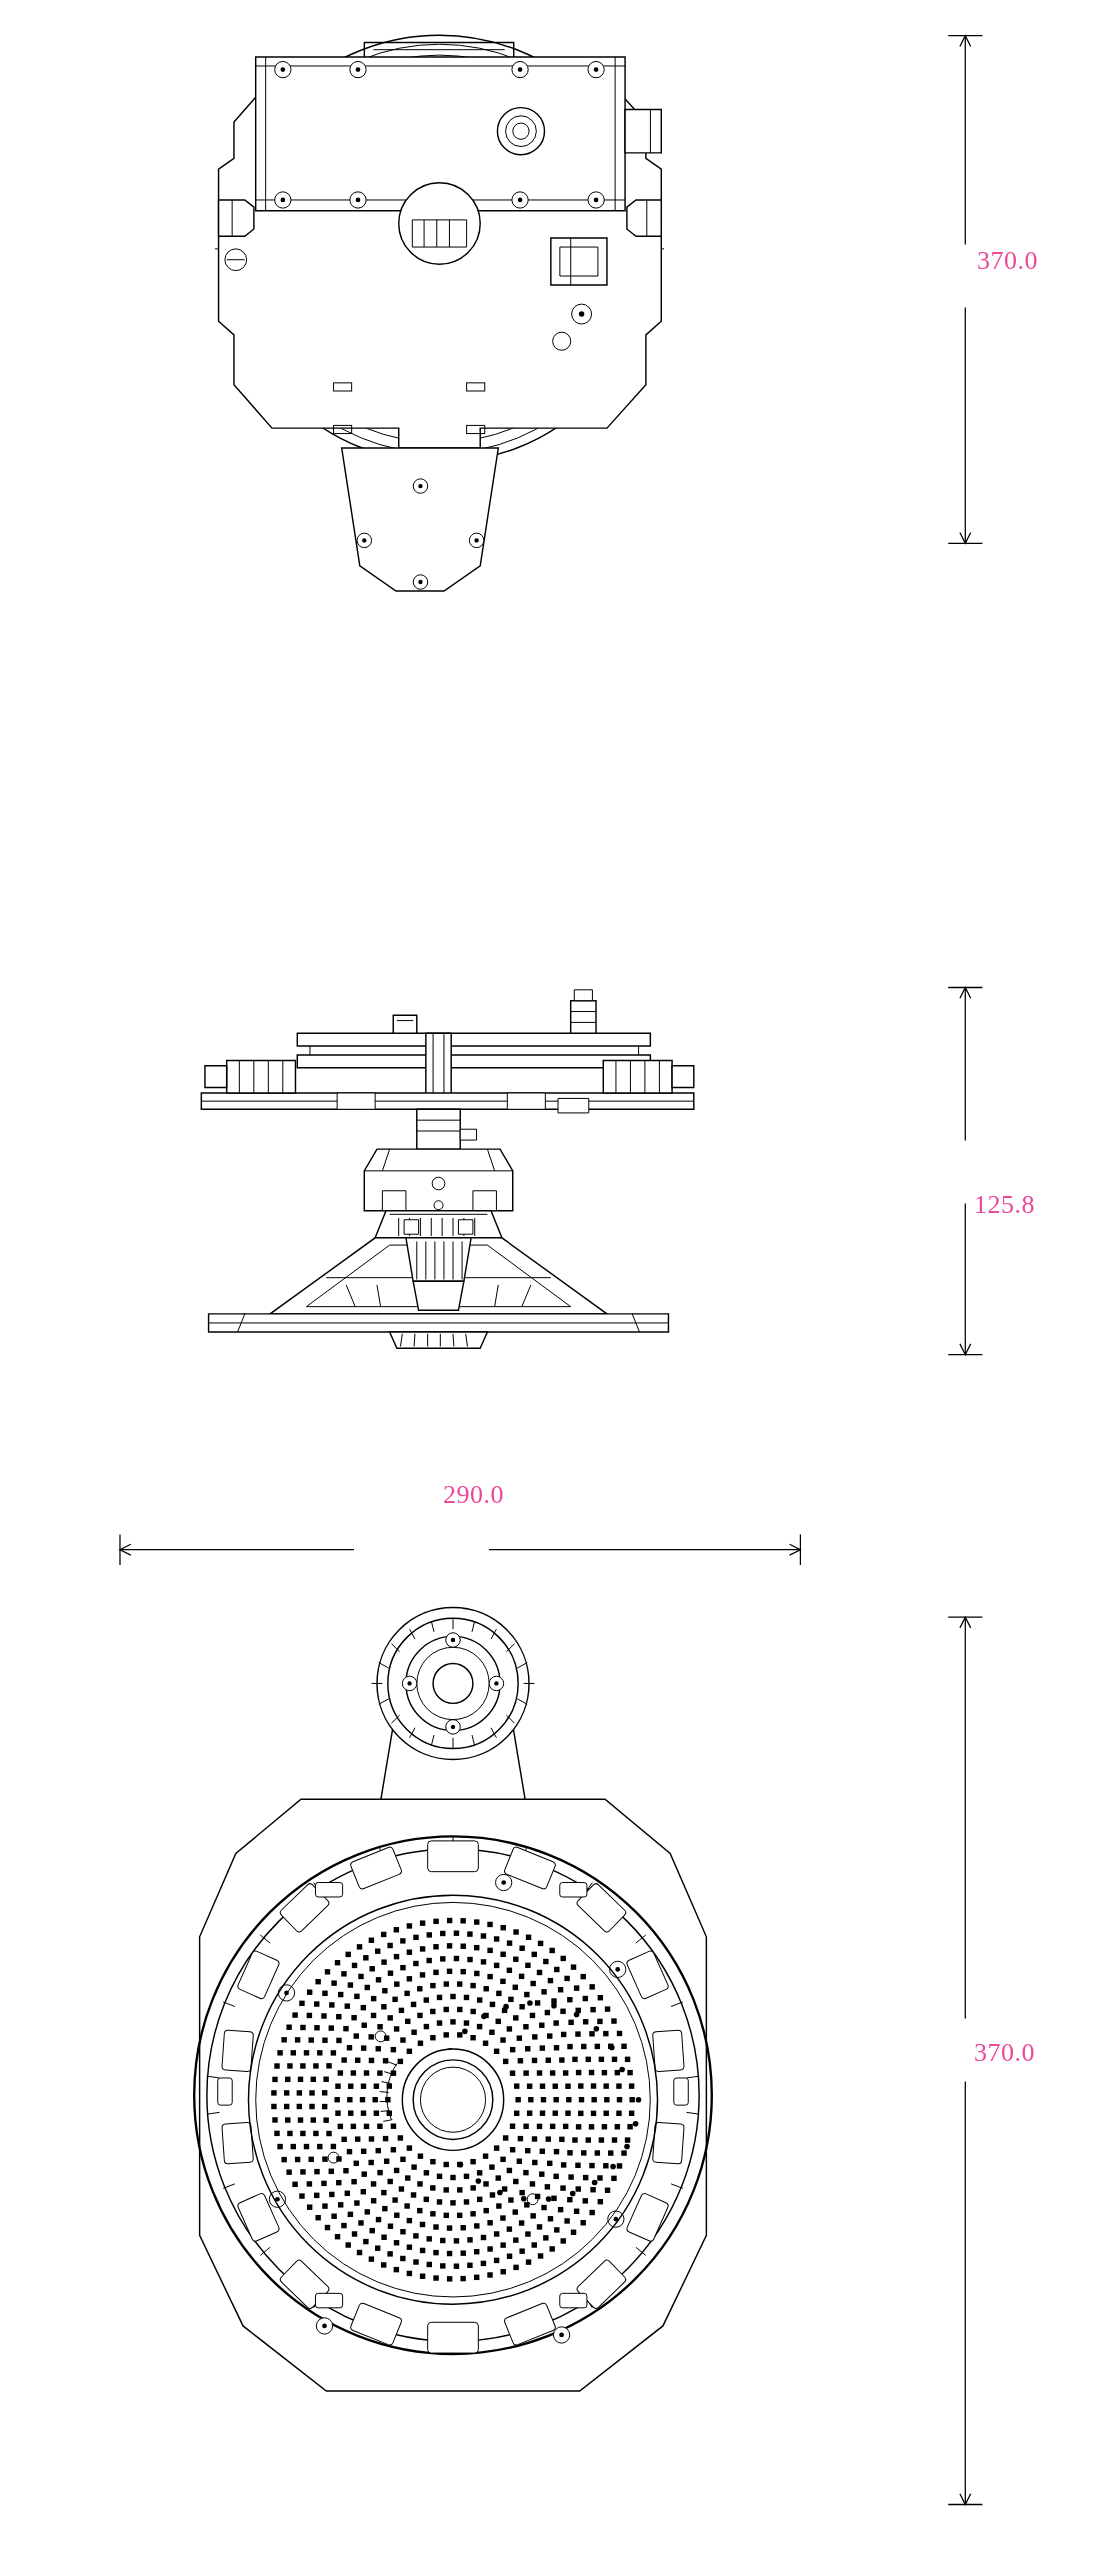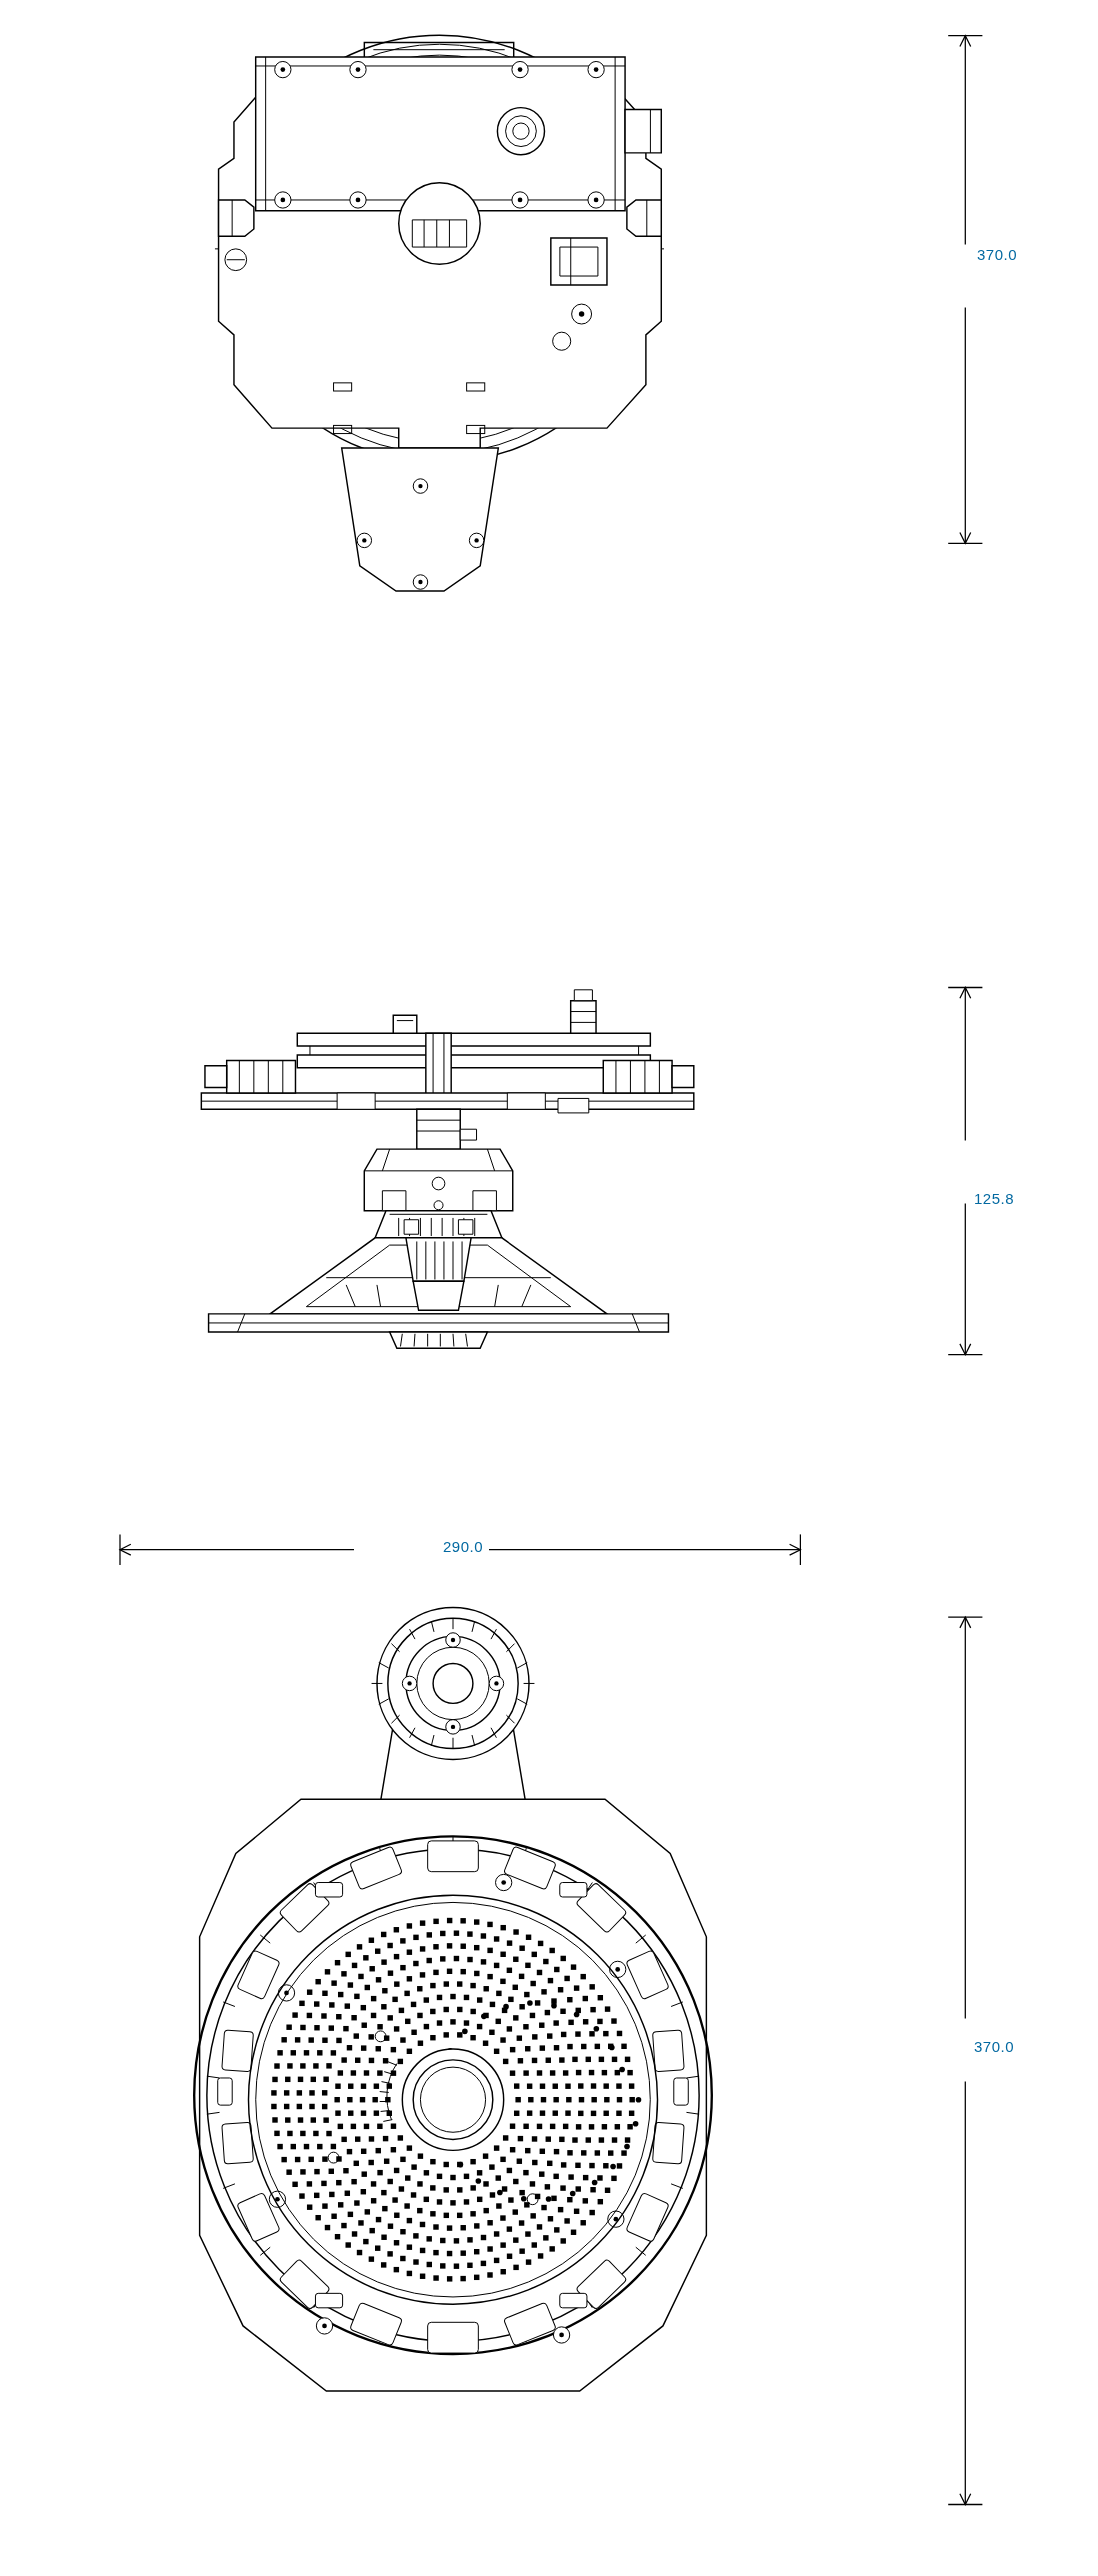--- a/index.html
+++ b/index.html
@@ -16,24 +16,24 @@
     width: 1098px;
     height: 2576px;
     background: #ffffff;
     overflow: hidden;
   }
   .view {
     position: absolute;
   }
   .dimlabel {
     position: absolute;
-    font-family: Liberation Sans, sans-serif;
-    font-size: 15px;
+    font-family: Liberation Serif, serif;
+    font-size: 26px;
     letter-spacing: 0.5px;
-    color: #0369a1;
+    color: #ec4899;
     white-space: nowrap;
   }
   svg { display: block; overflow: visible; }
   .ln  { fill: none; stroke: #000000; stroke-width: 1.6; }
   .ln-t { fill: none; stroke: #000000; stroke-width: 1.1; }
   .ln-h { fill: none; stroke: #000000; stroke-width: 2.6; }
   .fillw { fill: #ffffff; stroke: #000000; stroke-width: 1.6; }
   .fillw-t { fill: #ffffff; stroke: #000000; stroke-width: 1.1; }
   .dot { fill: #000000; stroke: none; }
   .dimln { fill: none; stroke: #000000; stroke-width: 1.4; }
@@ -250,21 +250,21 @@
   <svg class="view" style="left:109px; top:1529px;" width="715" height="45" viewBox="0 0 790 50">
     <g class="dimln">
       <path d="M10 6 L10 40"></path>
       <path d="M766 6 L766 40"></path>
       <path d="M10 23 L270 23"></path>
       <path d="M420 23 L766 23"></path>
       <path d="M22 17 L10 23 L22 29"></path>
       <path d="M754 17 L766 23 L754 29"></path>
     </g>
   </svg>
-  <div class="dimlabel" style="left:443px; top:1538px;">290.0</div>
+  <div class="dimlabel" style="left:443px; top:1480px;">290.0</div>
 
   <div class="view" style="left:100px; top:1602px;">
     <svg width="706" height="923" viewBox="0 0 780 1020">
       <g transform="translate(10,10)">
 
         <path class="fillw" d="M315 120 L445 120 L460 210 L300 210 Z"></path>
         <circle class="fillw" cx="380" cy="80" r="84"></circle>
         <circle class="ln" cx="380" cy="80" r="72"></circle>
         <circle class="fillw" cx="380" cy="80" r="52"></circle>
         <circle class="ln-t" cx="380" cy="80" r="40"></circle>

